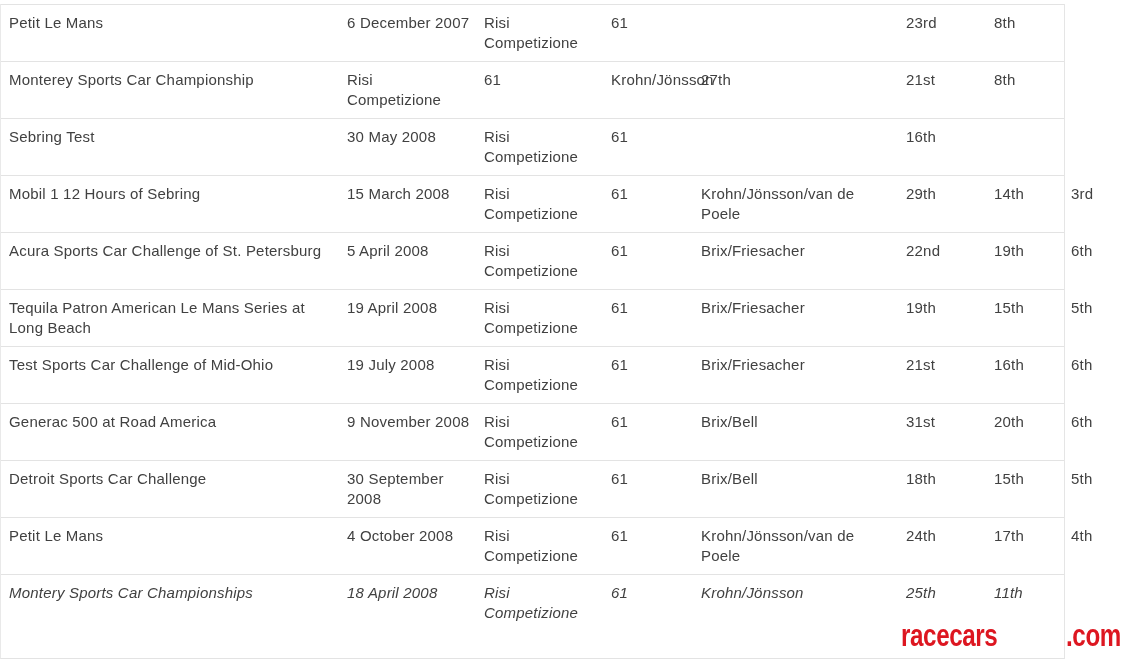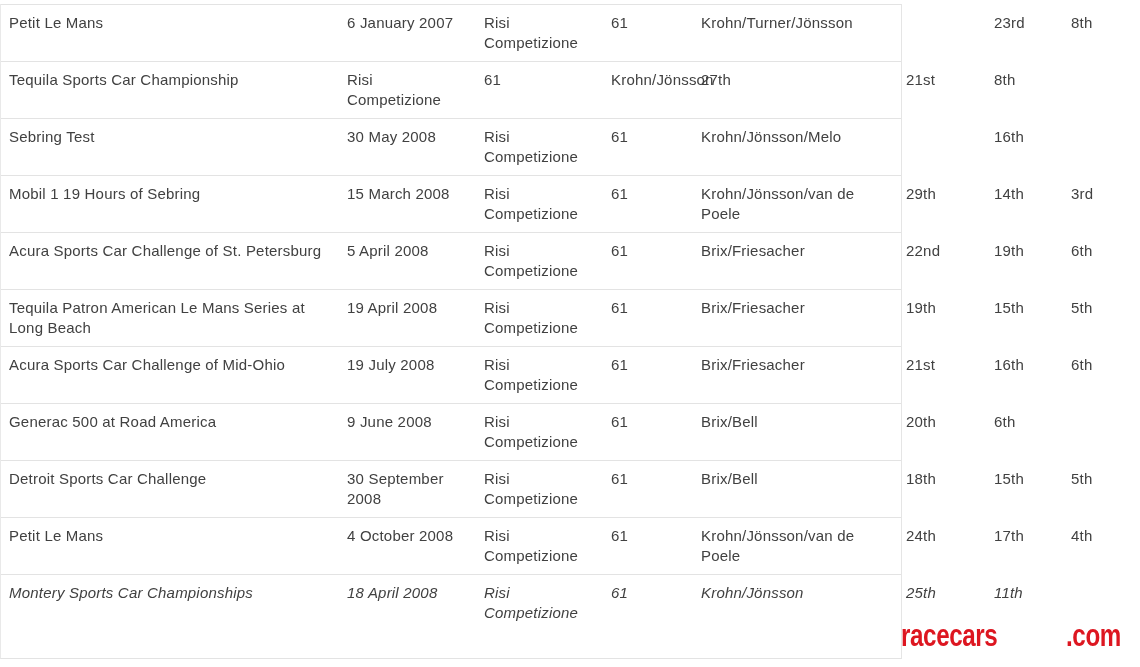--- a/index.html
+++ b/index.html
@@ -12,21 +12,21 @@
     height: 667px;
     position: relative;
     overflow: hidden;
     font-family: "Liberation Sans", sans-serif;
     color: #414141;
   }
   .results-table {
     position: absolute;
     top: 4px;
     left: 0;
-    width: 902px;
+    width: 1065px;
     box-sizing: border-box;
     border-left: 1px solid #e9e9e9;
     border-right: 1px solid #e5e5e5;
     border-bottom: 1px solid #e3e3e3;
   }
   .row {
     display: grid;
     grid-template-columns: 338px 137px 127px 90px 205px 88px 77px 61px;
     box-sizing: border-box;
     border-top: 1px solid #e3e3e3;
@@ -65,55 +65,53 @@
   }
   .wm-brand { left: 901px; }
   .wm-tld   { left: 1066px; }
 </style>
 </head>
 <body>
 
 <div class="results-table" id="results-table">
   <div class="row">
     <div class="cell">Petit Le Mans</div>
-    <div class="cell">6 January 2007</div>
-    <div class="cell">Risi
-Competizione</div>
-    <div class="cell">61</div>
-    <div class="cell">Krohn/Turner/Jönsson</div>
+    <div class="cell">6 December 2007</div>
+    <div class="cell">Risi
+Competizione</div>
+    <div class="cell">61</div>
     <div class="cell"></div>
     <div class="cell">23rd</div>
     <div class="cell">8th</div>
   </div>
 
   <div class="row">
-    <div class="cell">Tequila Sports Car Championship</div>
+    <div class="cell">Monterey Sports Car Championship</div>
     <div class="cell">Risi
 Competizione</div>
     <div class="cell">61</div>
     <div class="cell">Krohn/Jönsson</div>
     <div class="cell">27th</div>
     <div class="cell">21st</div>
     <div class="cell">8th</div>
   </div>
 
   <div class="row">
     <div class="cell">Sebring Test</div>
     <div class="cell">30 May 2008</div>
     <div class="cell">Risi
 Competizione</div>
     <div class="cell">61</div>
-    <div class="cell">Krohn/Jönsson/Melo</div>
     <div class="cell"></div>
     <div class="cell">16th</div>
     <div class="cell"></div>
   </div>
 
   <div class="row">
-    <div class="cell">Mobil 1 19 Hours of Sebring</div>
+    <div class="cell">Mobil 1 12 Hours of Sebring</div>
     <div class="cell">15 March 2008</div>
     <div class="cell">Risi
 Competizione</div>
     <div class="cell">61</div>
     <div class="cell">Krohn/Jönsson/van de
 Poele</div>
     <div class="cell">29th</div>
     <div class="cell">14th</div>
     <div class="cell">3rd</div>
   </div>
@@ -137,38 +135,39 @@
     <div class="cell">Risi
 Competizione</div>
     <div class="cell">61</div>
     <div class="cell">Brix/Friesacher</div>
     <div class="cell">19th</div>
     <div class="cell">15th</div>
     <div class="cell">5th</div>
   </div>
 
   <div class="row">
-    <div class="cell">Acura Sports Car Challenge of Mid-Ohio</div>
+    <div class="cell">Test Sports Car Challenge of Mid-Ohio</div>
     <div class="cell">19 July 2008</div>
     <div class="cell">Risi
 Competizione</div>
     <div class="cell">61</div>
     <div class="cell">Brix/Friesacher</div>
     <div class="cell">21st</div>
     <div class="cell">16th</div>
     <div class="cell">6th</div>
   </div>
 
   <div class="row">
     <div class="cell">Generac 500 at Road America</div>
-    <div class="cell">9 June 2008</div>
+    <div class="cell">9 November 2008</div>
     <div class="cell">Risi
 Competizione</div>
     <div class="cell">61</div>
     <div class="cell">Brix/Bell</div>
+    <div class="cell">31st</div>
     <div class="cell">20th</div>
     <div class="cell">6th</div>
   </div>
 
   <div class="row">
     <div class="cell">Detroit Sports Car Challenge</div>
     <div class="cell">30 September 2008</div>
     <div class="cell">Risi
 Competizione</div>
     <div class="cell">61</div>

